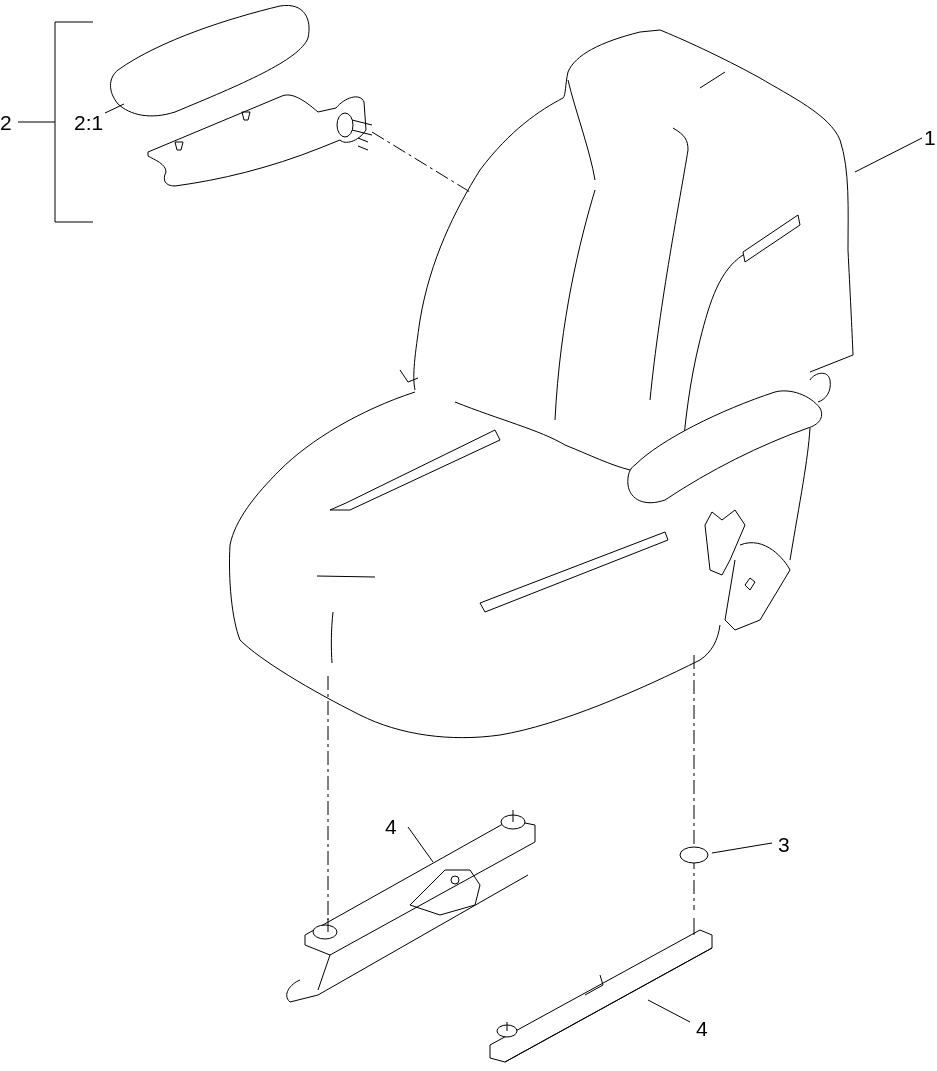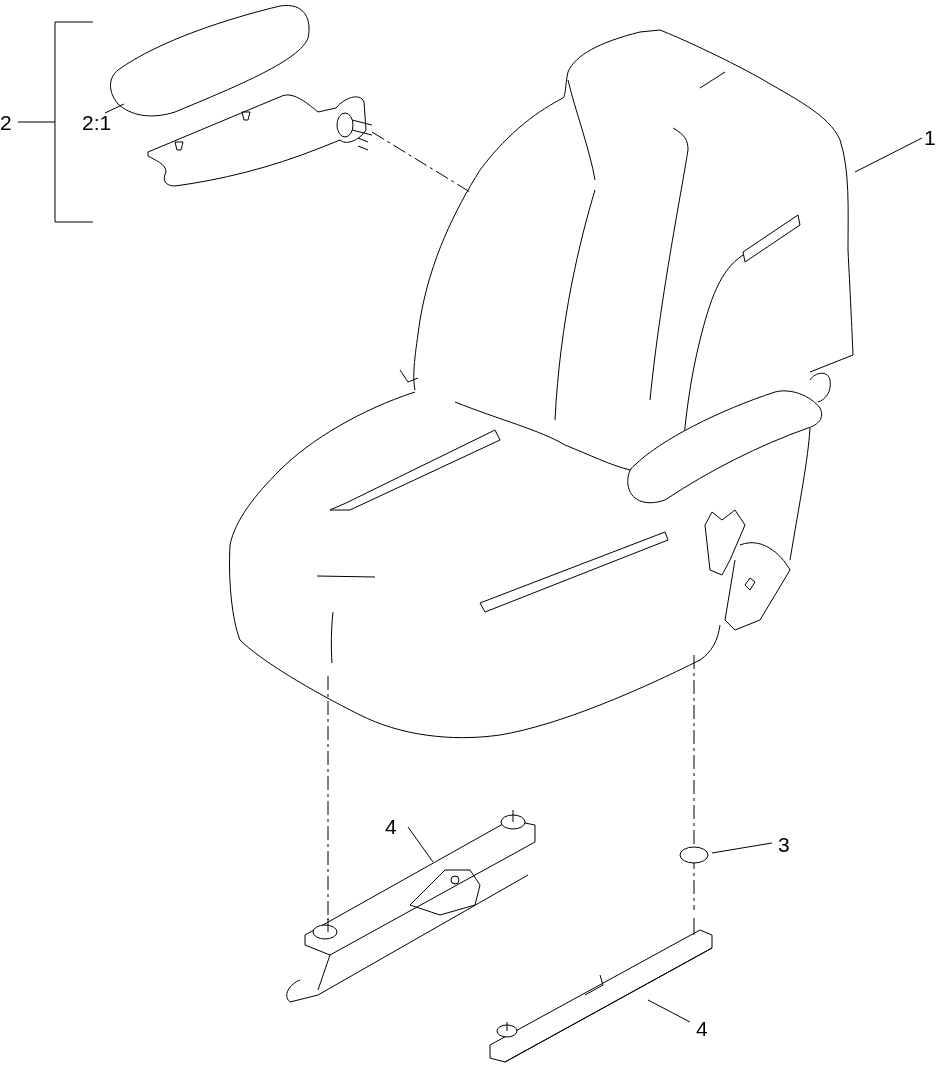--- a/index.html
+++ b/index.html
@@ -96,16 +96,16 @@
     <line class="ln" x1="507" y1="1022" x2="507" y2="1031"></line>
   </g>
 
   <line class="ln" x1="855" y1="172" x2="922" y2="138"></line>
   <line class="ln" x1="408" y1="827" x2="433" y2="862"></line>
   <line class="ln" x1="648" y1="1000" x2="690" y2="1022"></line>
 </svg>
 
 <span class="lbl" style="left:924px;top:127px;">1</span>
 <span class="lbl" style="left:0px;top:112px;">2</span>
-<span class="lbl" style="left:82px;top:112px;">2:1</span>
+<span class="lbl" style="left:74px;top:112px;">2:1</span>
 <span class="lbl" style="left:778px;top:834px;">3</span>
 <span class="lbl" style="left:385px;top:816px;">4</span>
 <span class="lbl" style="left:696px;top:1018px;">4</span>
 
 </body></html>

